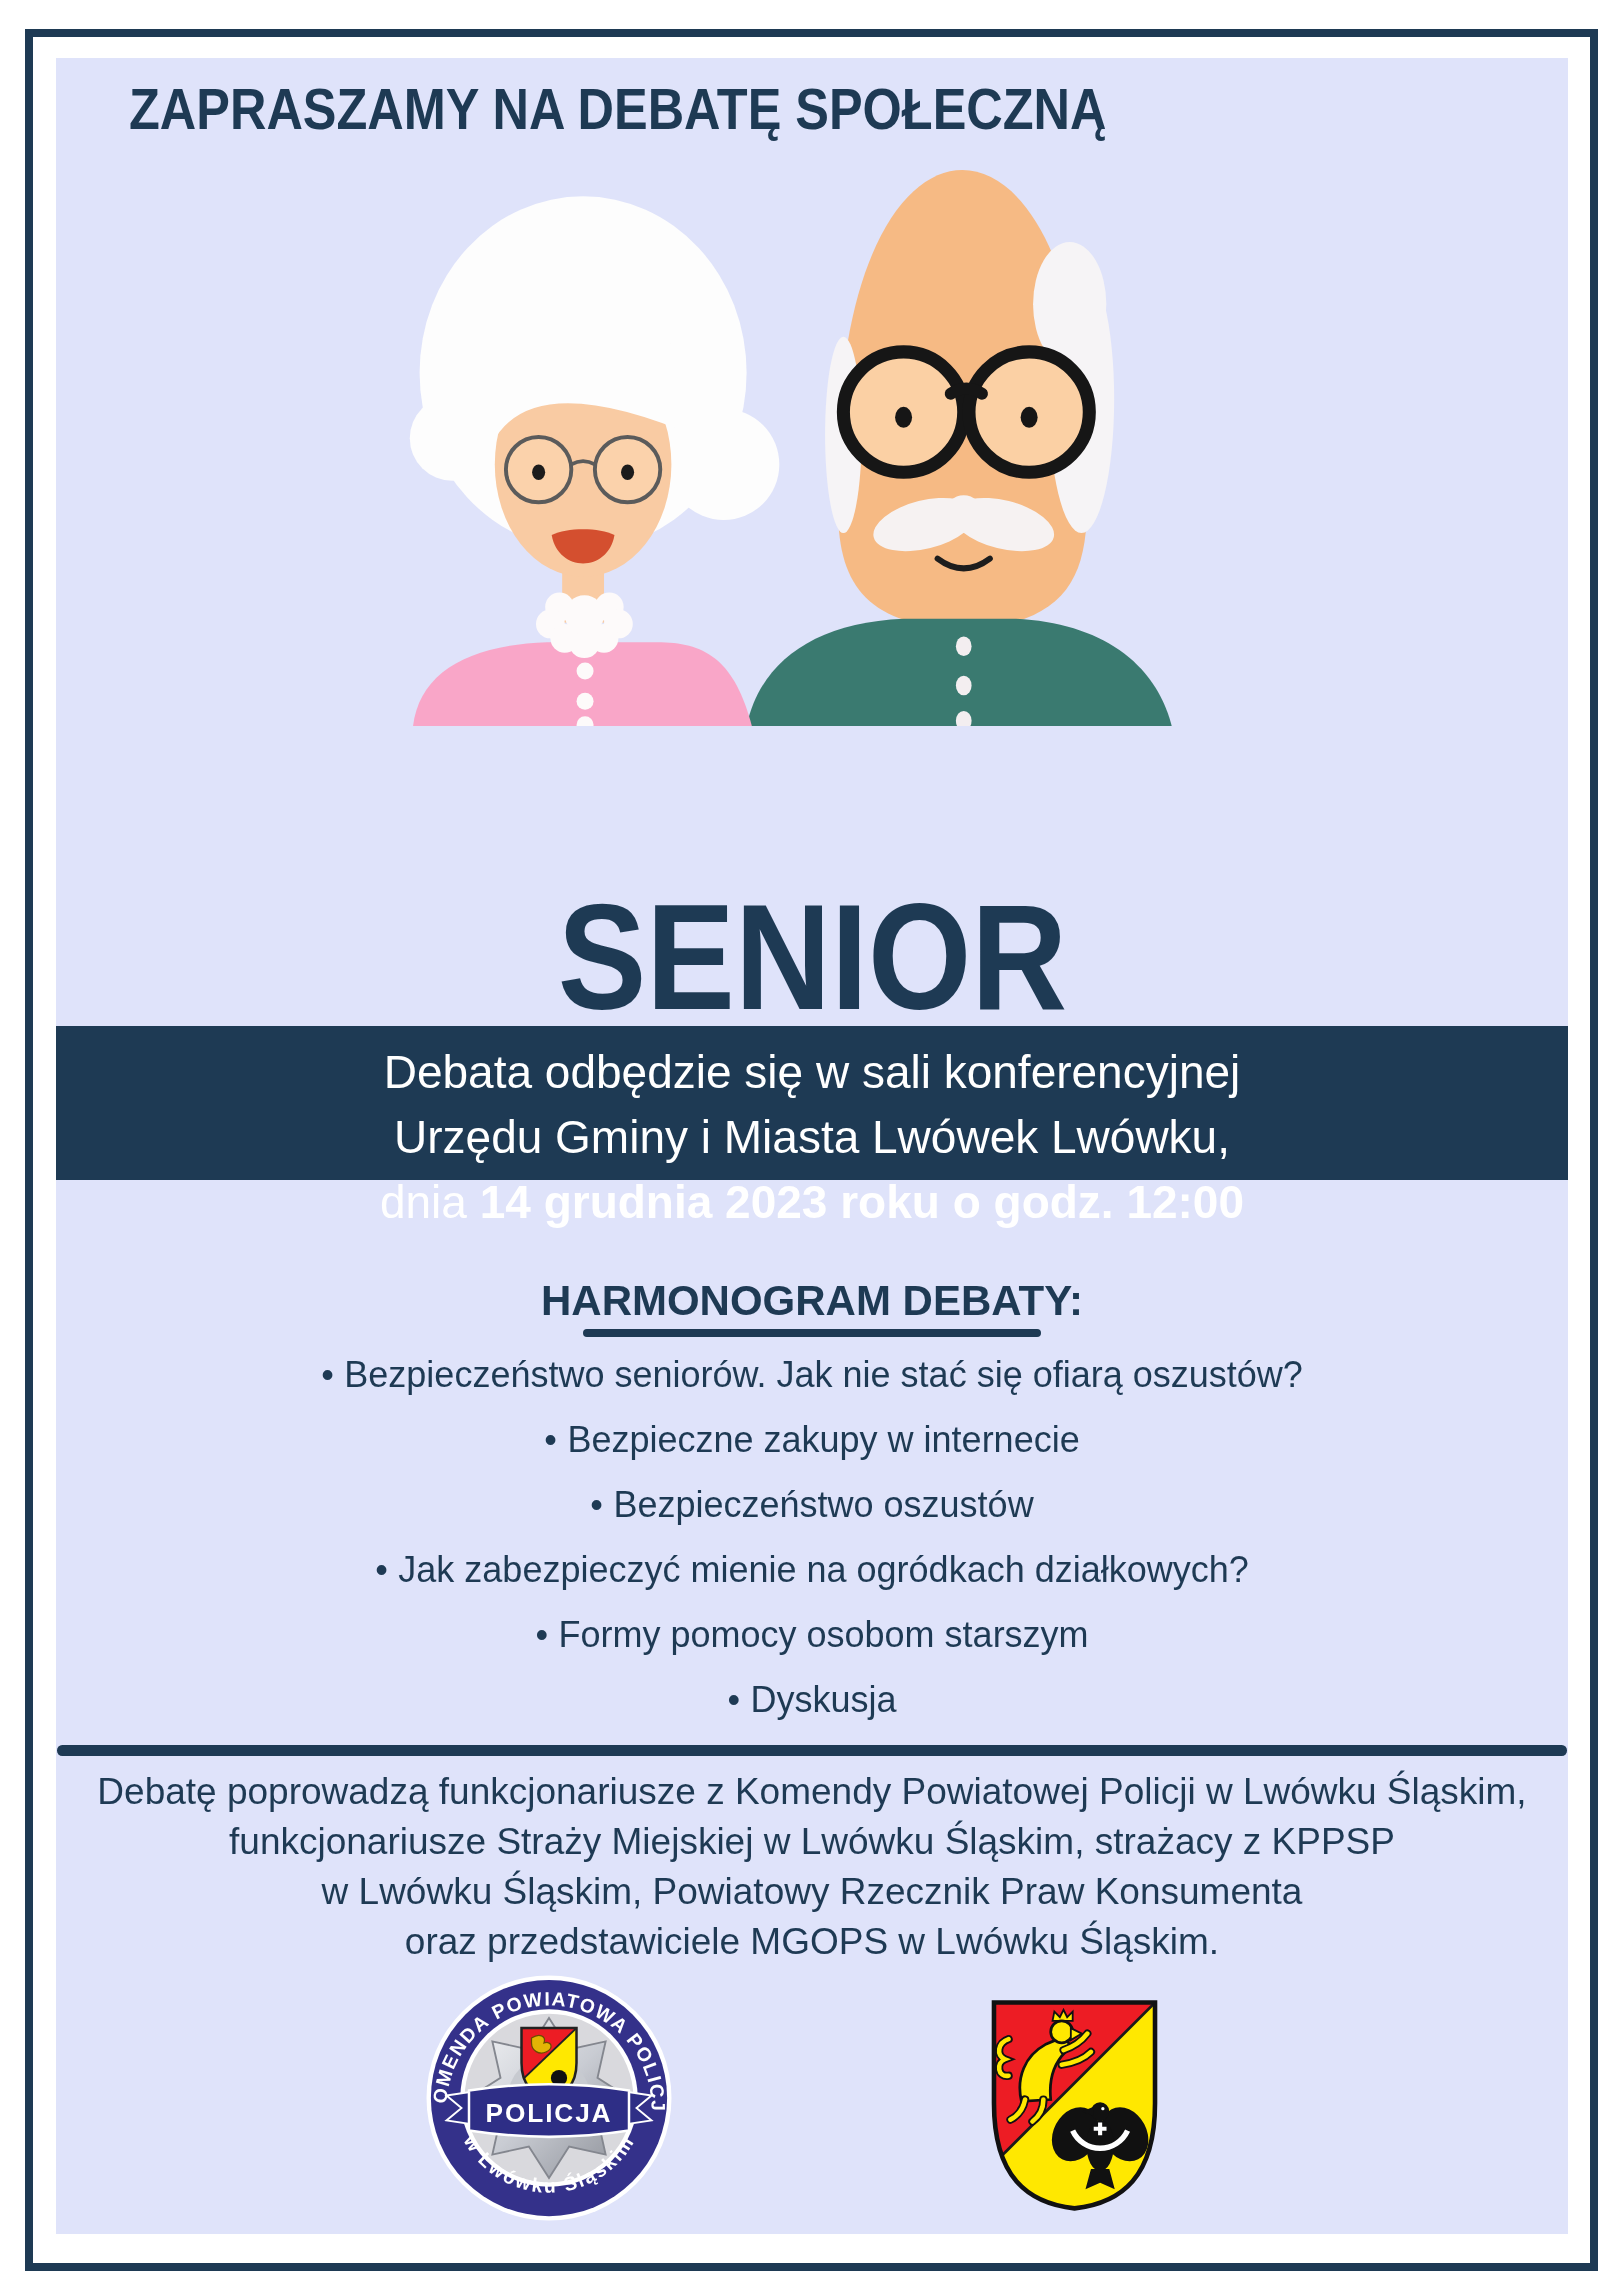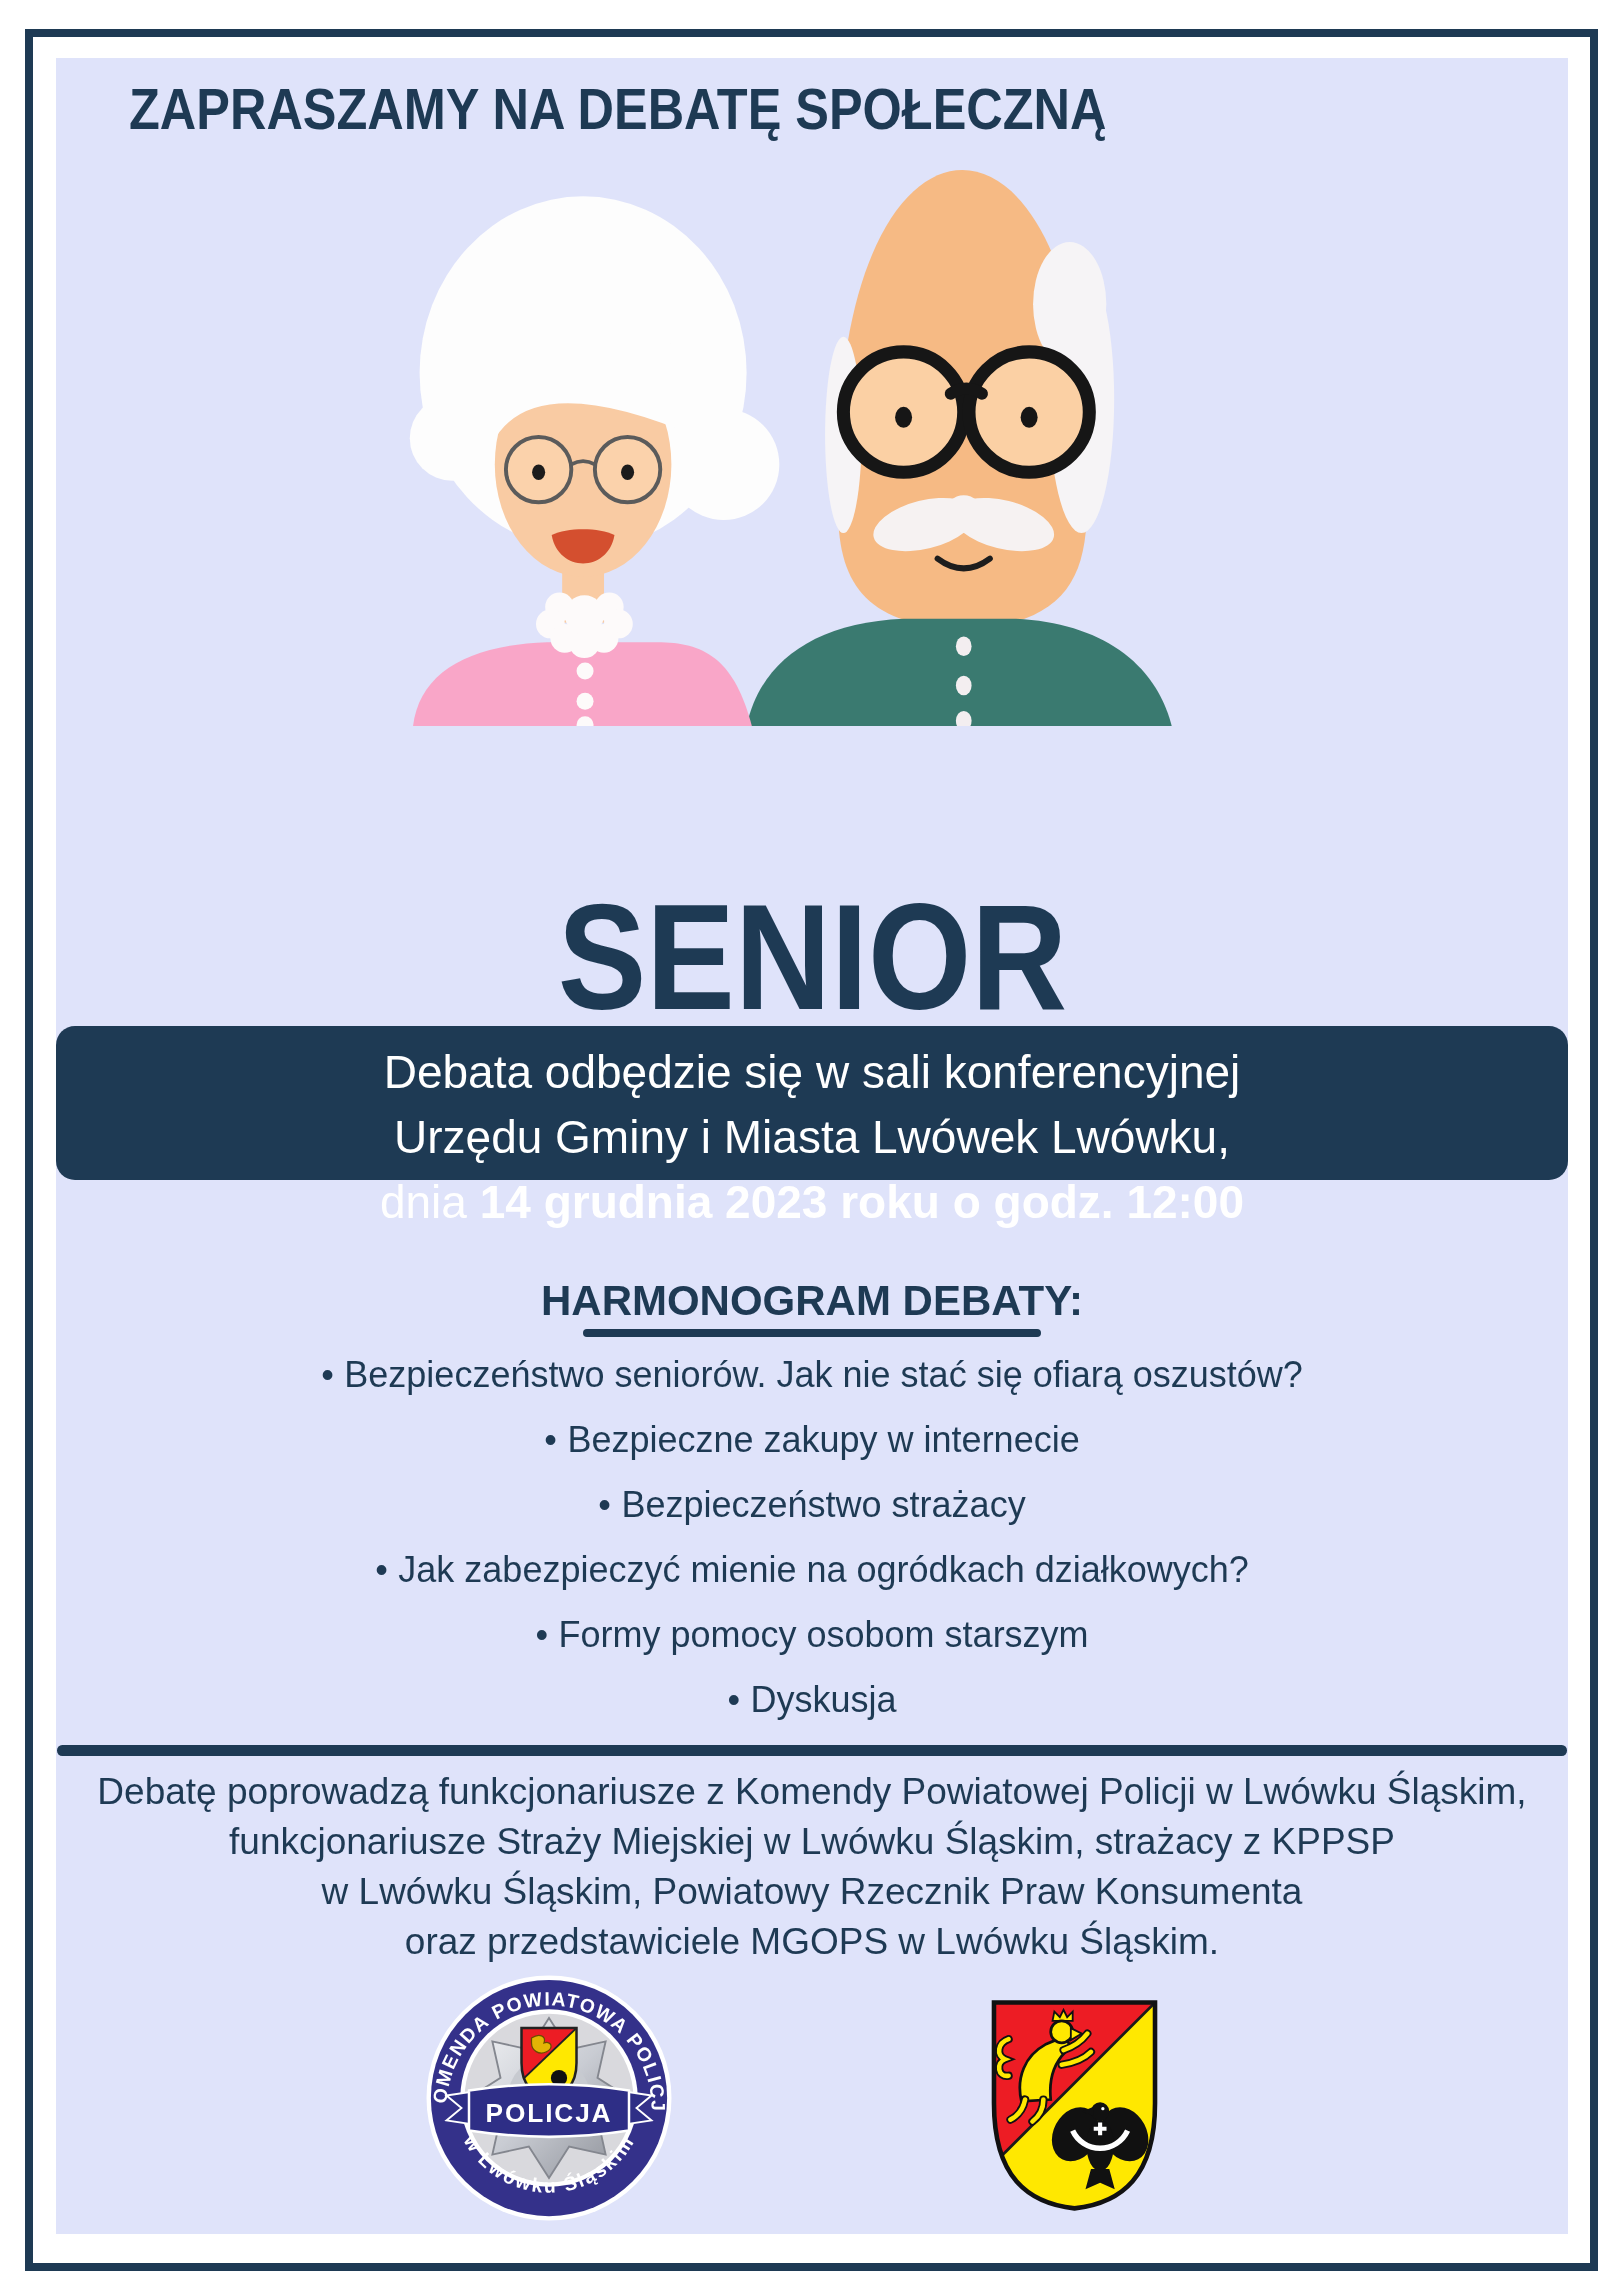--- a/index.html
+++ b/index.html
@@ -28,21 +28,21 @@
   h1,h2,h3{margin:0;font-weight:bold;}
   .title{top:19px;text-align:left;font-size:58px;line-height:1.1;}
   .headline1{top:681px;text-align:center;font-size:122px;line-height:1;}
   .headline2{top:823px;text-align:center;font-size:151px;line-height:1;}
   .sx87{display:inline-block;transform:scaleX(.87);transform-origin:50% 50%;white-space:nowrap;}
   .sx83{display:inline-block;transform:scaleX(.83);transform-origin:50% 50%;white-space:nowrap;}
   .sx88{display:inline-block;transform:scaleX(.88);transform-origin:50% 50%;white-space:nowrap;}
   .couple{position:absolute;top:99px;left:50%;transform:translateX(-50%);width:838px;height:569px;}
   .banner{
     top:968px;height:154px;background:var(--navy,#1e3a54);color:#fff;
-    text-align:center;padding-top:14.4px;box-sizing:border-box;border-radius:19px;
+    text-align:center;padding-top:14.4px;box-sizing:border-box;
   }
   .banner-line{font-size:46px;line-height:65px;font-weight:400;white-space:nowrap;}
   .banner-line b{font-weight:bold;}
   .sched-block{top:1220px;text-align:center;}
   .sched-head{display:inline-block;font-size:42px;line-height:1.1;}
   .sched-underline{height:7.9px;width:458px;margin:5.2px auto 0;background:var(--navy,#1e3a54);border-radius:3.9px;}
   .sched-list{top:1284px;margin:0;padding:0;list-style:none;text-align:center;}
   .sched-item{font-size:36px;line-height:65px;white-space:nowrap;}
   .bullet{margin-right:10.5px;}
   .divider{top:1687px;left:1.3px;right:1.3px;height:10.5px;background:var(--navy,#1e3a54);border-radius:5.2px;position:absolute;}
@@ -128,21 +128,21 @@
     </div>
 
     <div class="abs sched-block">
       <h3 class="sched-head">HARMONOGRAM DEBATY:</h3>
       <div class="sched-underline"></div>
     </div>
 
     <ul class="abs sched-list">
       <li class="sched-item"><span class="bullet">•</span><span>Bezpieczeństwo seniorów. Jak nie stać się ofiarą oszustów?</span></li>
       <li class="sched-item"><span class="bullet">•</span><span>Bezpieczne zakupy w internecie</span></li>
-      <li class="sched-item"><span class="bullet">•</span><span>Bezpieczeństwo strażacy</span></li>
+      <li class="sched-item"><span class="bullet">•</span><span>Bezpieczeństwo oszustów</span></li>
       <li class="sched-item"><span class="bullet">•</span><span>Jak zabezpieczyć mienie na ogródkach działkowych?</span></li>
       <li class="sched-item"><span class="bullet">•</span><span>Formy pomocy osobom starszym</span></li>
       <li class="sched-item"><span class="bullet">•</span><span>Dyskusja</span></li>
     </ul>
 
     <div class="divider"></div>
 
     <div class="abs footer">
       <div>Debatę poprowadzą funkcjonariusze z Komendy Powiatowej Policji w Lwówku Śląskim,</div>
       <div>funkcjonariusze Straży Miejskiej w Lwówku Śląskim, strażacy z KPPSP</div>

